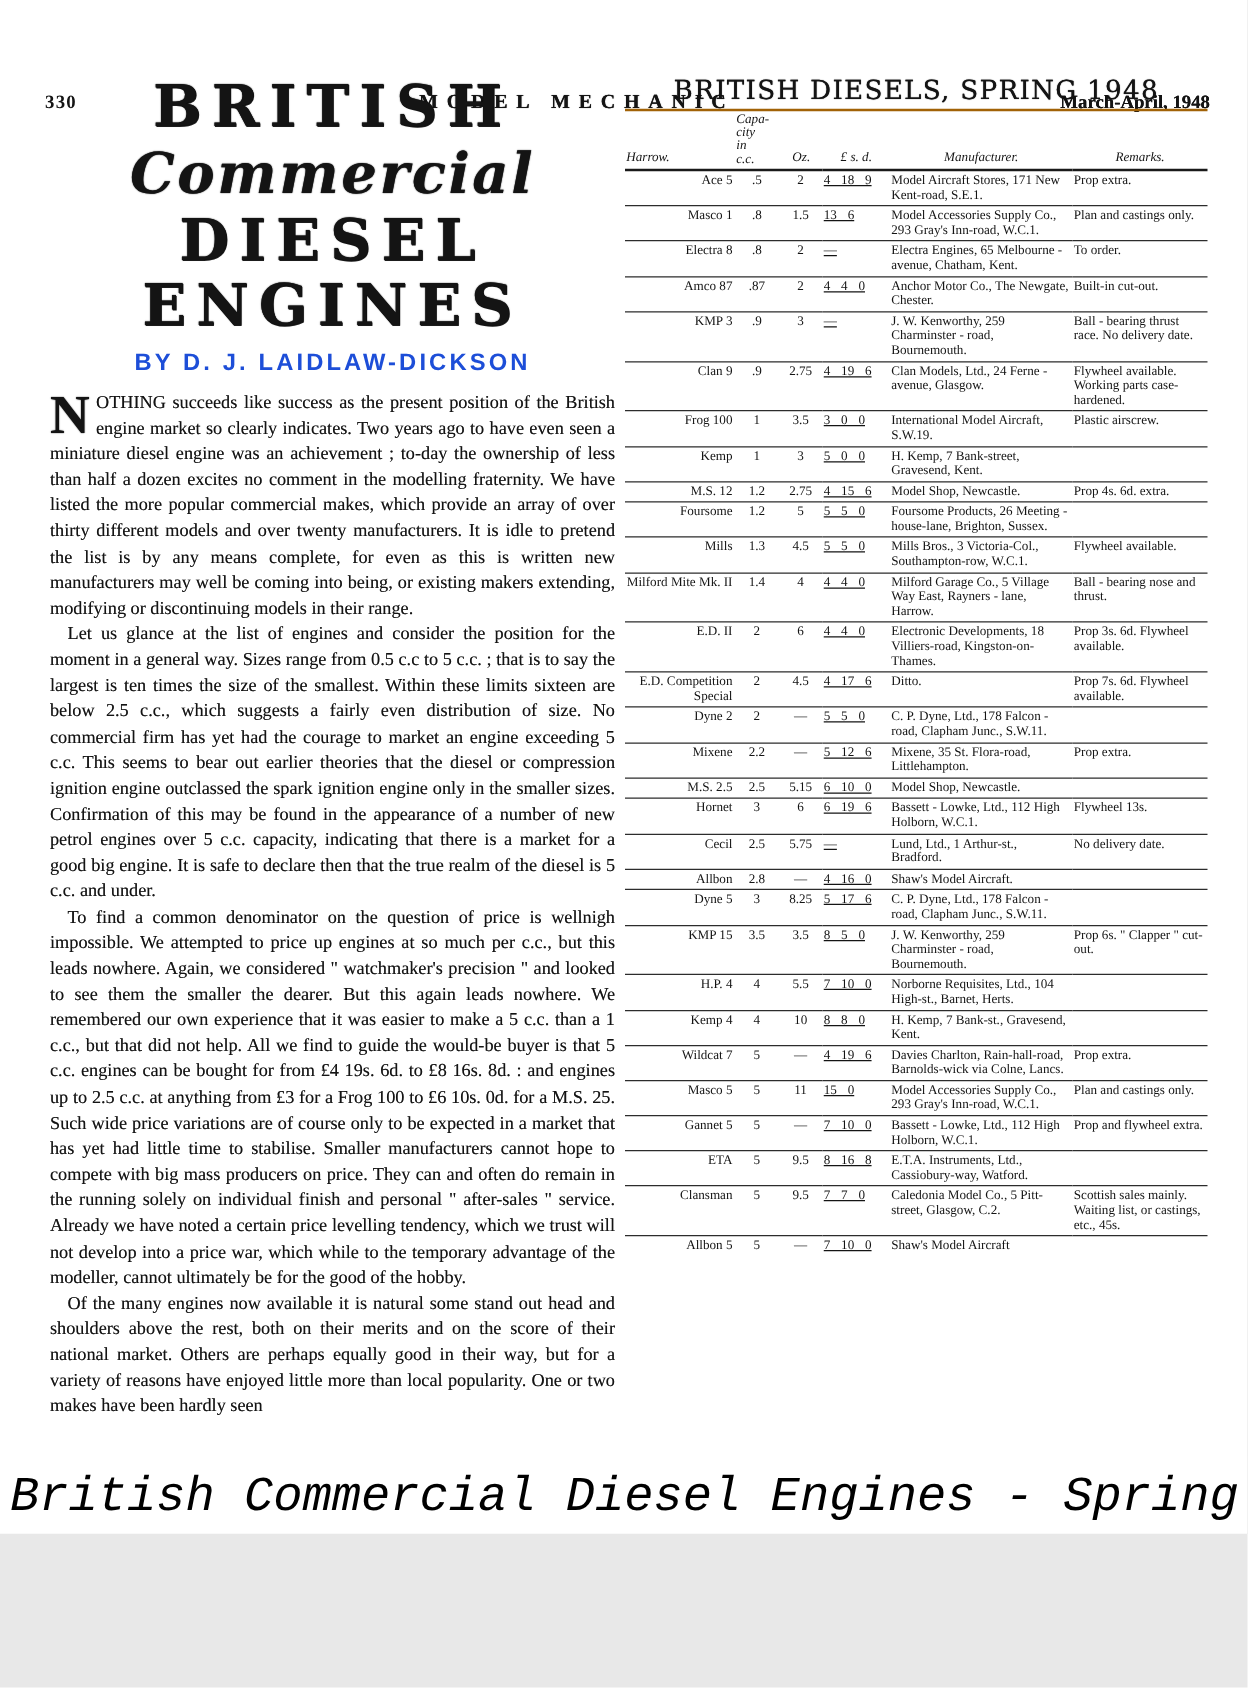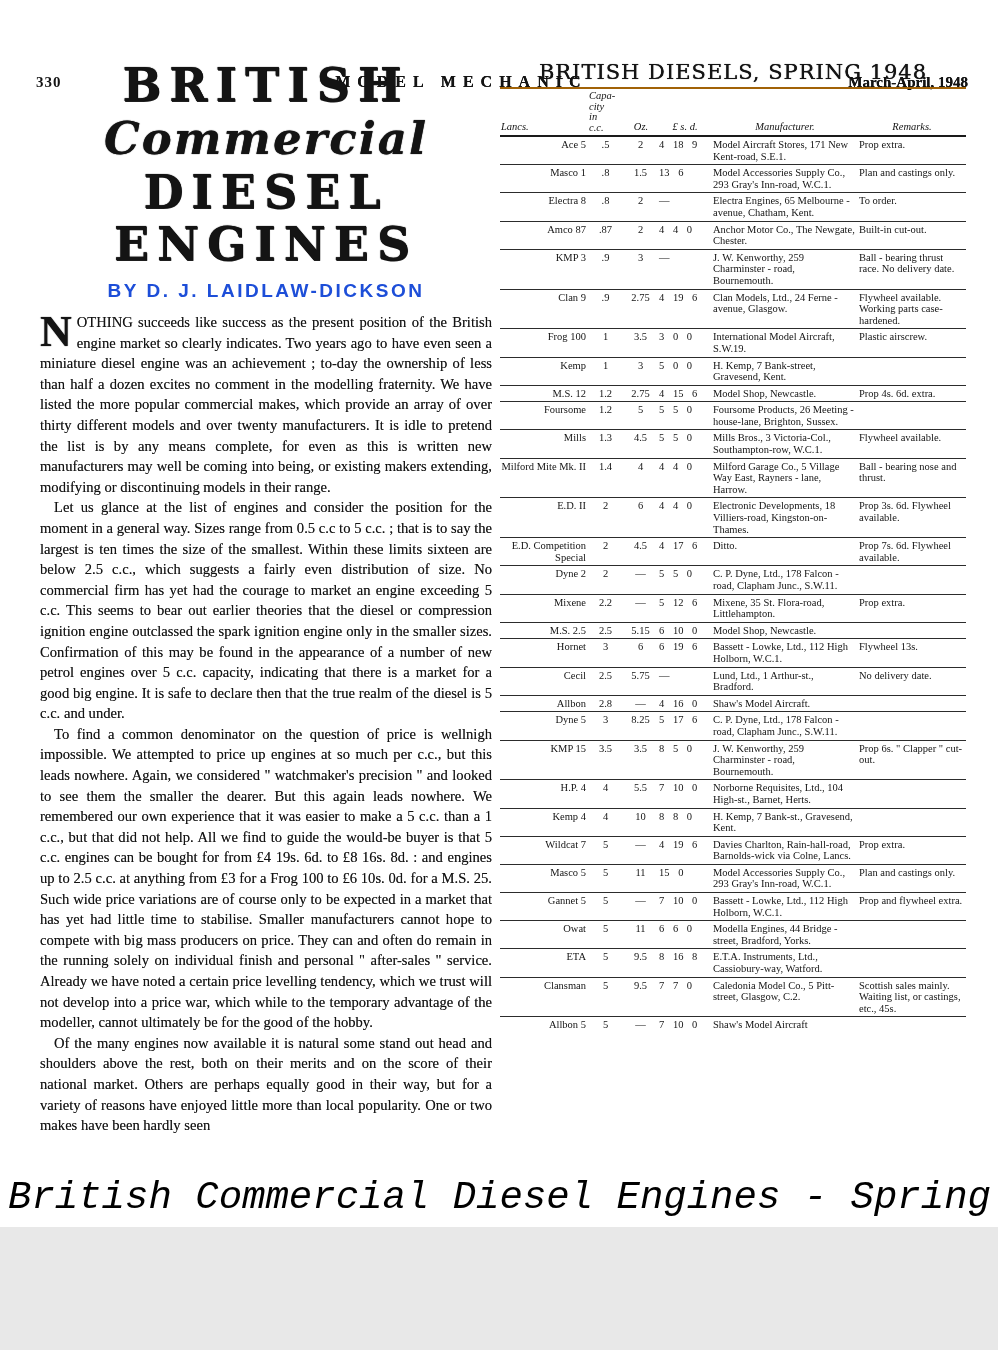--- a/index.html
+++ b/index.html
@@ -93,21 +93,21 @@
     padding:2px 2px 2px 1px;
   }
   table.diesel thead tr{border-bottom:2px solid #1a1a1a;}
   col.model{width:88px;}
   col.cc{width:36px;}
   col.oz{width:34px;}
   col.price{width:54px;}
   col.mfr{width:146px;}
   col.rem{width:108px;}
   td.cc,td.oz{text-align:center;}
-  td.price{white-space:nowrap;word-spacing:6px;}
+  td.price{white-space:nowrap;word-spacing:6px;text-decoration:underline;}
   td.model{padding-left:2px;text-align:right;}
   
   .caption-bar{
     position:absolute;left:0;right:0;bottom:0;height:62px;
     background:#ffffff;
     display:flex;align-items:flex-end;
   }
   .caption-text{
     font-family:Liberation Mono, monospace;
     font-style:italic;
@@ -152,21 +152,21 @@
       <colgroup>
         <col class="model">
           <col class="cc">
           <col class="oz">
           <col class="price">
           <col class="mfr">
           <col class="rem">
       </colgroup>
       <thead>
         <tr>
-          <th>Lancs.</th>
+          <th>Harrow.</th>
           <th class="cap-head">Capa-
 city
 in
 c.c.</th>
           <th class="c">Oz.</th>
           <th class="c">£  s.  d.</th>
           <th class="c">Manufacturer.</th>
           <th class="c">Remarks.</th>
         </tr>
       </thead>
@@ -407,28 +407,20 @@
 
   <tr>
     <td class="model">Gannet 5</td>
     <td class="cc">5</td>
     <td class="oz">—</td>
     <td class="price">7 10 0</td>
     <td class="mfr">Bassett - Lowke, Ltd., 112 High Holborn, W.C.1.</td>
     <td class="rem">Prop and flywheel extra.</td>
   </tr>
 
-  <tr>
-    <td class="model">Owat</td>
-    <td class="cc">5</td>
-    <td class="oz">11</td>
-    <td class="price">6 6 0</td>
-    <td class="mfr">Modella Engines, 44 Bridge - street, Bradford, Yorks.</td>
-    <td class="rem"></td>
-  </tr>
 
   <tr>
     <td class="model">ETA</td>
     <td class="cc">5</td>
     <td class="oz">9.5</td>
     <td class="price">8 16 8</td>
     <td class="mfr">E.T.A. Instruments, Ltd., Cassiobury-way, Watford.</td>
     <td class="rem"></td>
   </tr>
 

